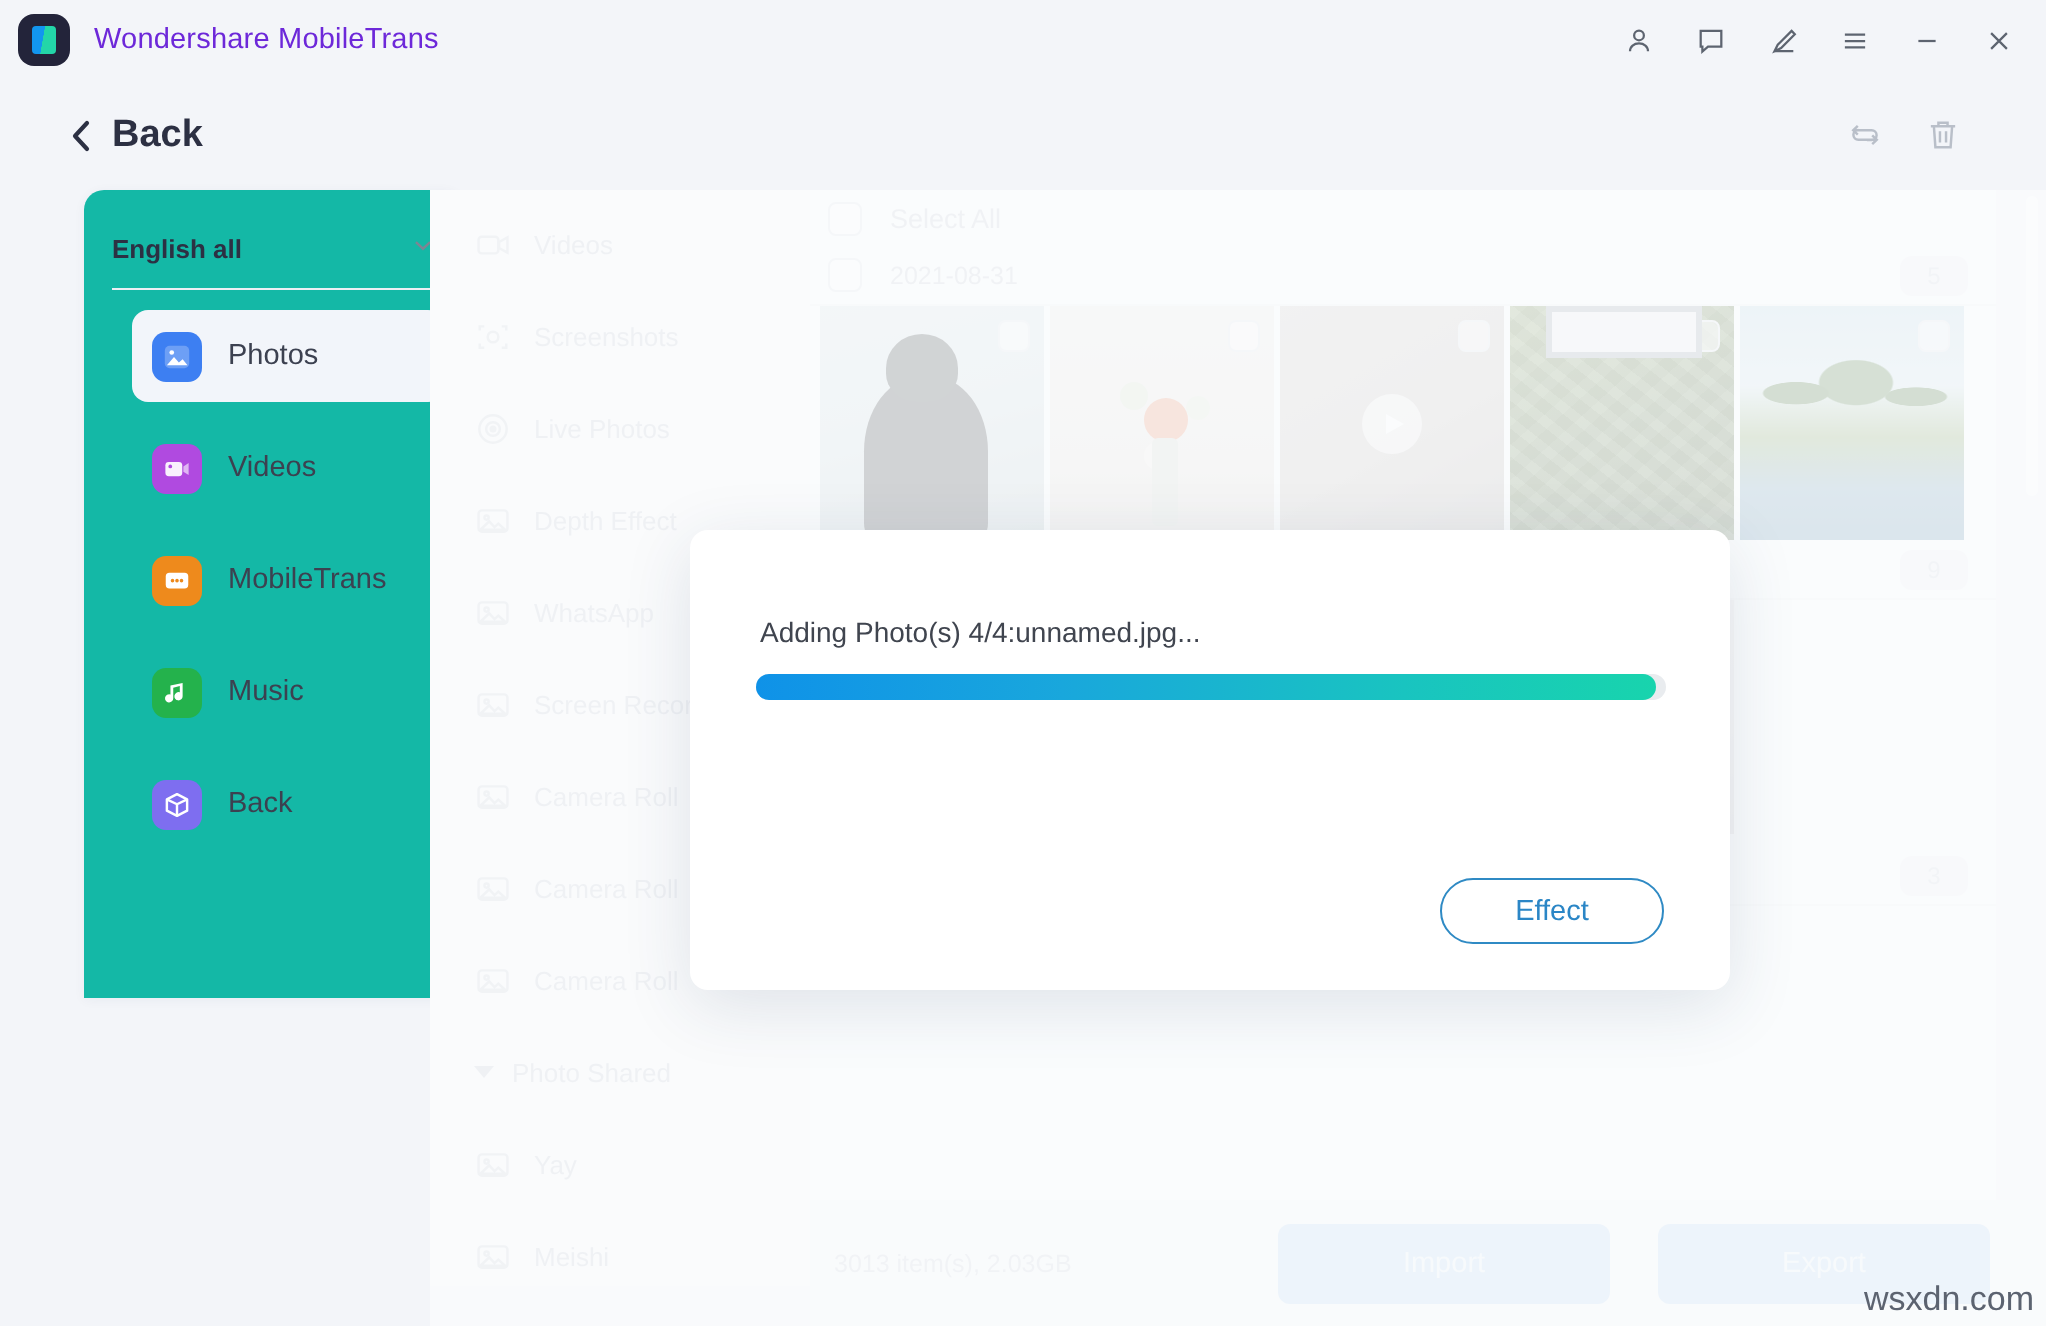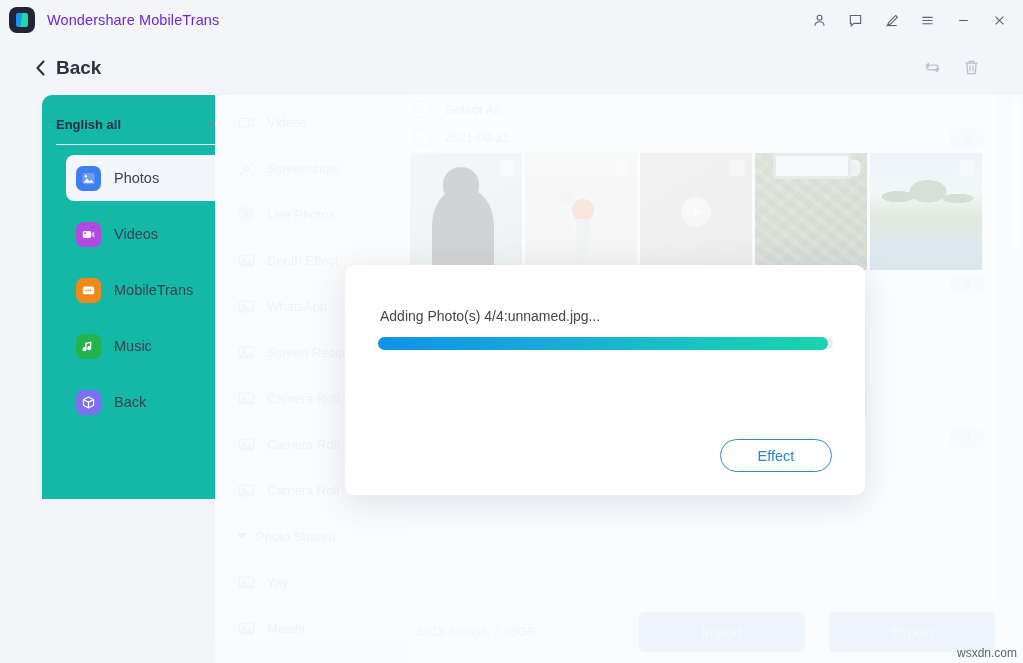--- a/index.html
+++ b/index.html
@@ -317,21 +317,21 @@
   .cancel-btn {
     position: absolute; right: 33px; bottom: 23px;
     width: 112px; height: 33px; border-radius: 17px;
     border: 1.2px solid #2f8ac4; color: #2b86c6;
     background: #fff; font-size: 14.5px;
     display: flex; align-items: center; justify-content: center;
   }
 
   .watermark {
     position: absolute; right: 6px; bottom: 3px;
-    font-size: 12px; color: #5c6370; margin-left: 24px;
+    font-size: 17px; color: #5c6370; margin-left: 24px;
   }
 </style>
 </head>
 <body>
 
 <div class="app">
 
   <div class="titlebar">
     <div class="logo">
       <div class="logo-inner"></div>

